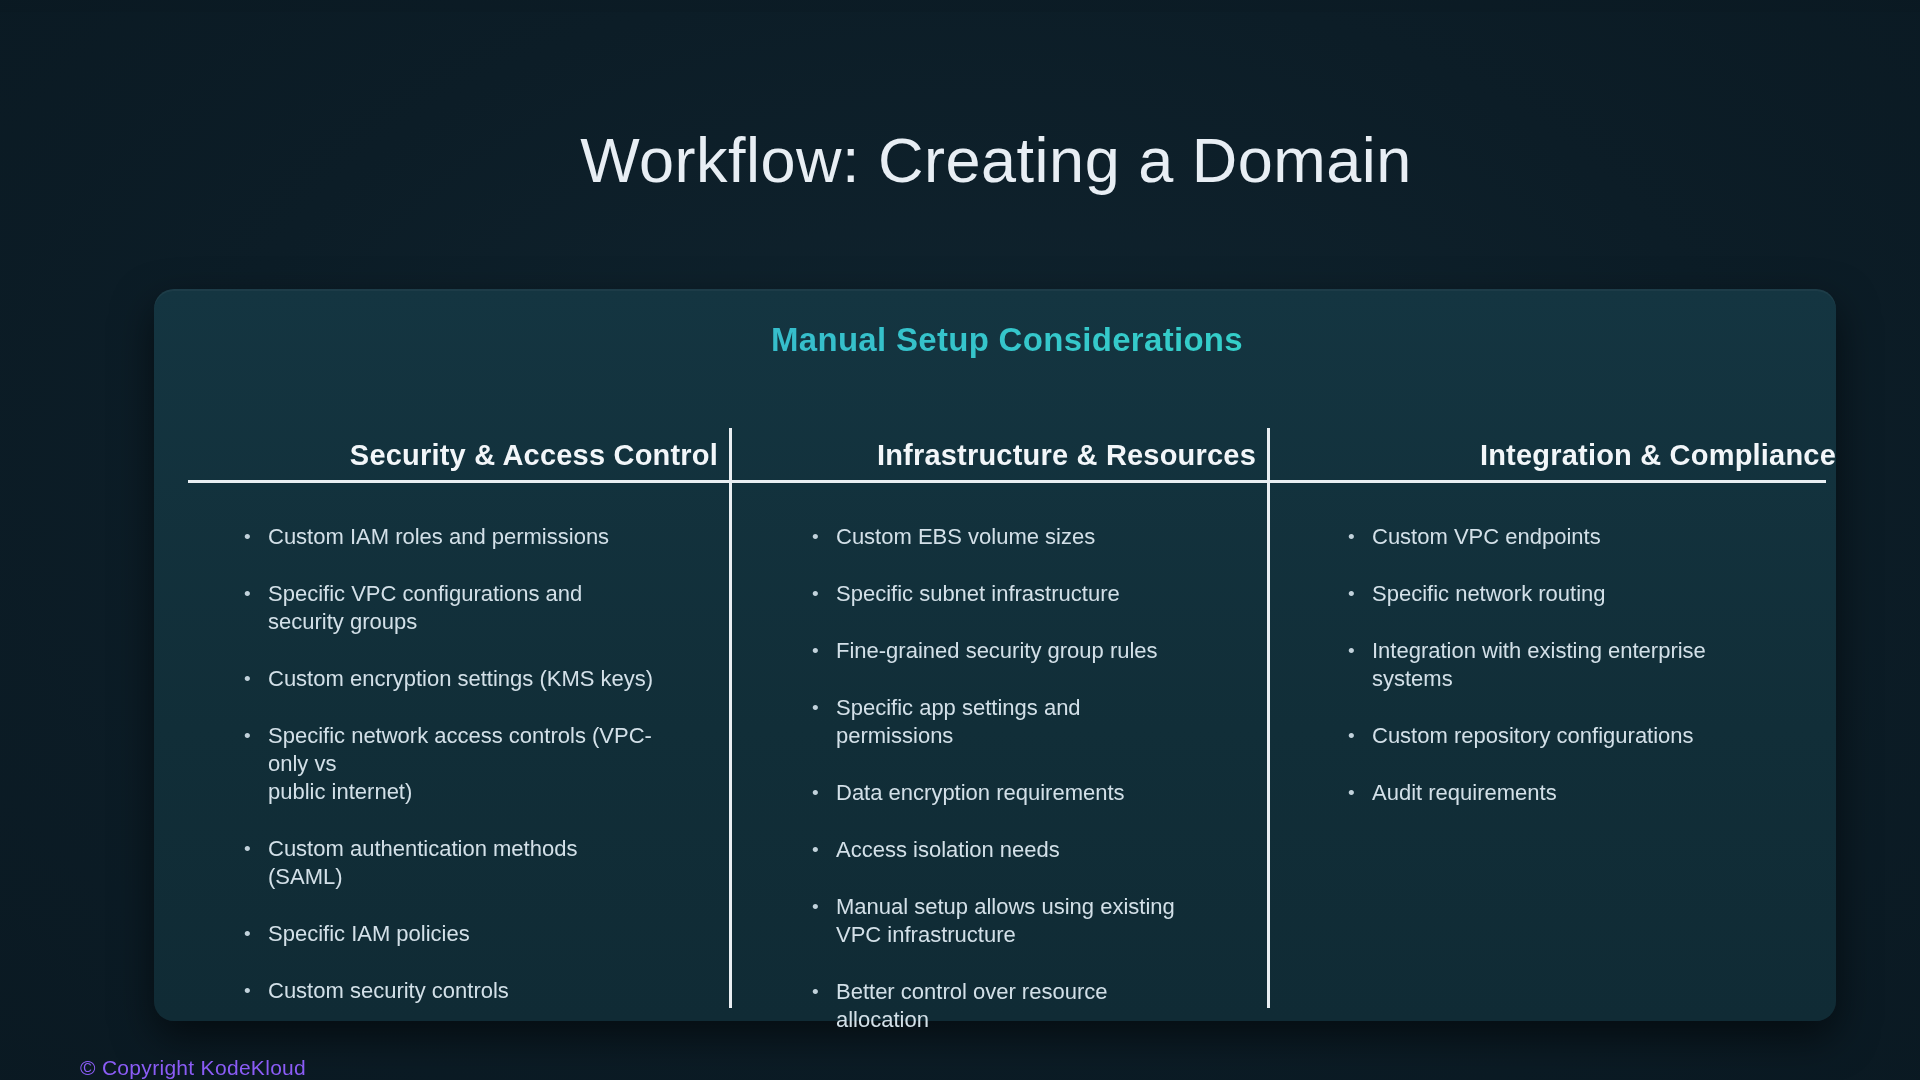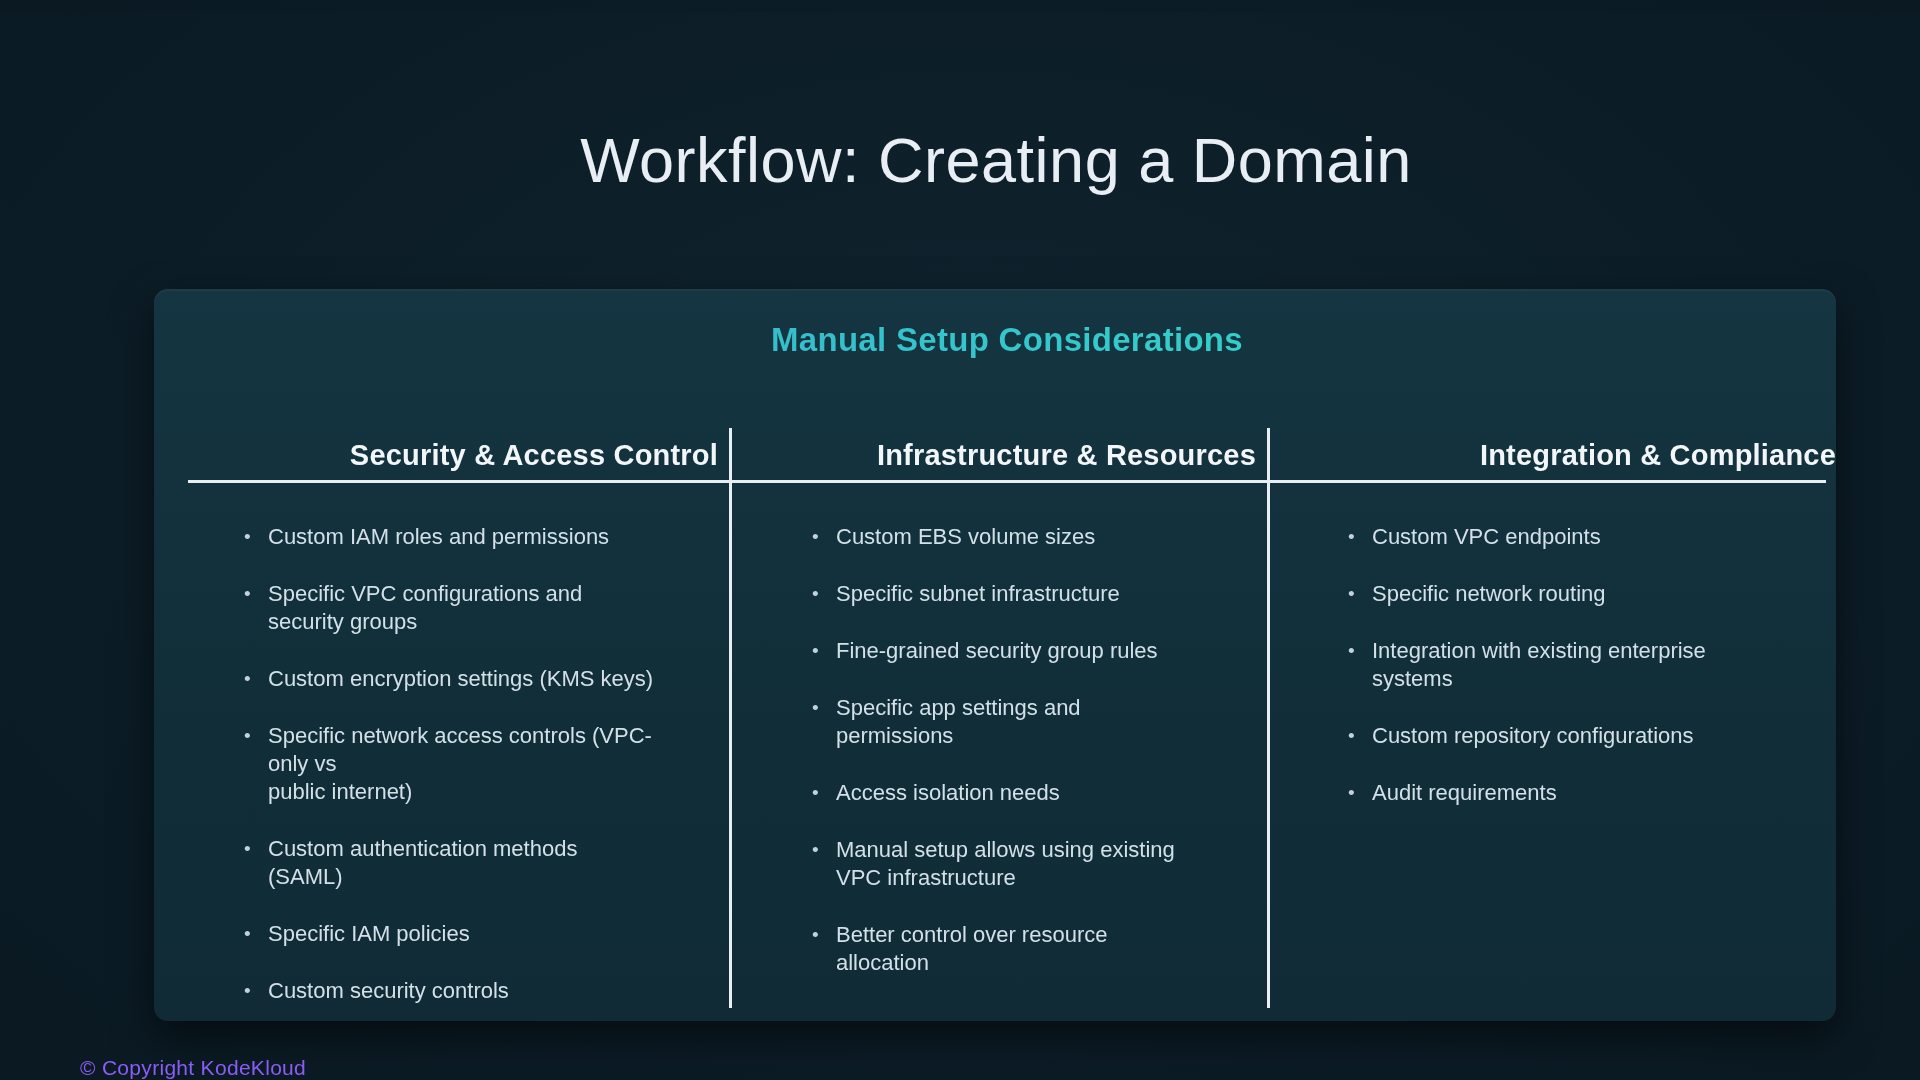--- a/index.html
+++ b/index.html
@@ -30,21 +30,21 @@
     color: #e8eef4;
   }
 
   
   .panel {
     position: absolute;
     left: 118px;
     top: 253px;
     width: 1682px;
     height: 732px;
-    border-radius: 14px;
+    border-radius: 20px;
     background: linear-gradient(180deg, #143541 0%, #112e38 60%, #102b35 100%);
     box-shadow:
       0 16px 40px rgba(0, 0, 0, 0.55),
       0 2px 0 rgba(255, 255, 255, 0.04) inset;
   }
 
   .panel-title {
     position: absolute;
     top: 20px;
     left: 0;
@@ -172,20 +172,21 @@
         <li>Custom security controls</li>
       </ul>
     </div>
 
     <div class="col-2">
       <ul class="bullet-list">
         <li>Custom EBS volume sizes</li>
         <li>Specific subnet infrastructure</li>
         <li>Fine-grained security group rules</li>
         <li>Specific app settings and permissions</li>
+        <li>Data encryption requirements</li>
         <li>Access isolation needs</li>
         <li>Manual setup allows using existing
 VPC infrastructure</li>
         <li>Better control over resource allocation</li>
       </ul>
     </div>
 
     <div class="col-3">
       <ul class="bullet-list">
         <li>Custom VPC endpoints</li>

